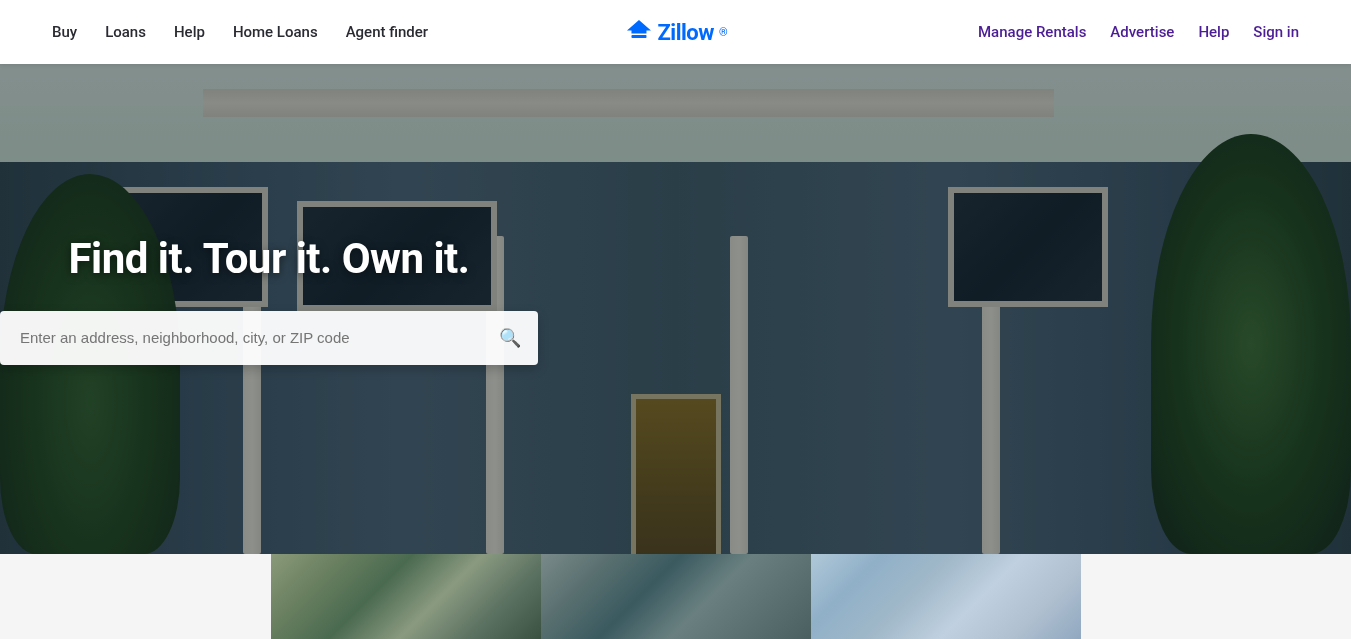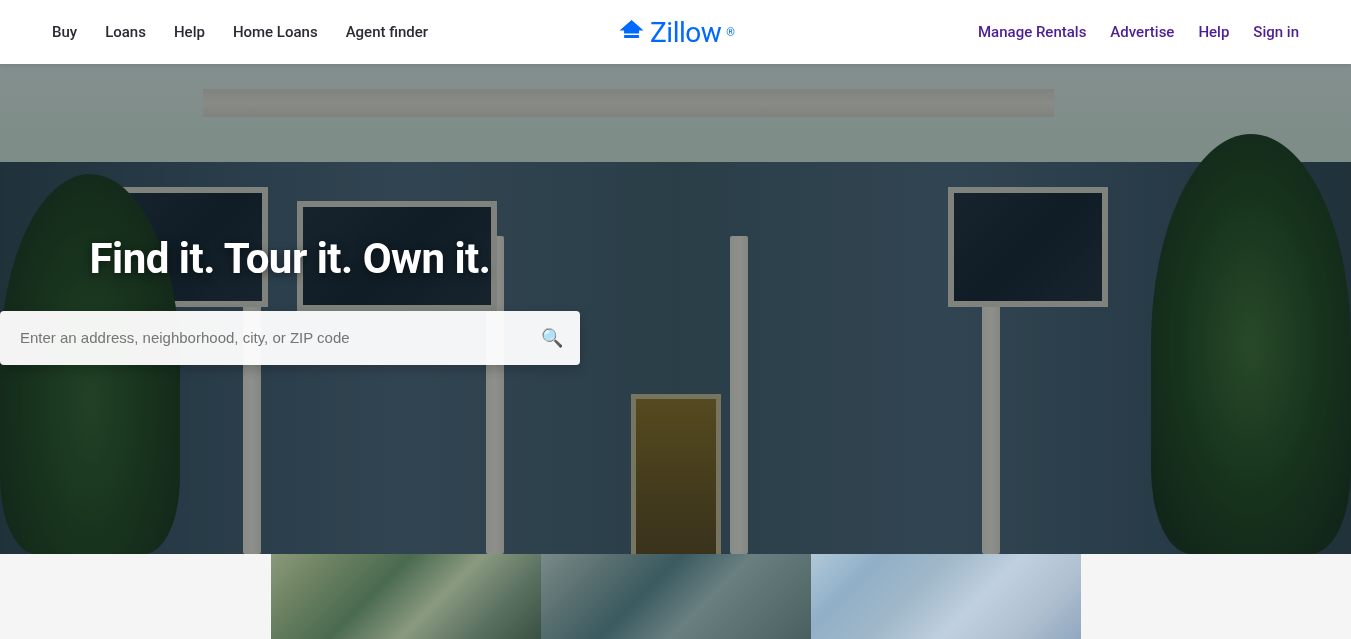--- a/index.html
+++ b/index.html
@@ -222,21 +222,21 @@
       font-weight: 700;
       color: #ffffff;
       text-shadow: 0 2px 8px rgba(0,0,0,0.5);
       text-align: center;
       letter-spacing: -0.5px;
     }
 
     .search-bar {
       display: flex;
       align-items: center;
-      width: 580px;
+      width: 538px;
       height: 54px;
       background: rgba(255,255,255,0.95);
       border-radius: 4px;
       overflow: hidden;
       box-shadow: 0 4px 12px rgba(0,0,0,0.2);
     }
 
     .search-input {
       flex: 1;
       height: 100%;
@@ -341,21 +341,21 @@
     <a class="nav-link">Help</a>
     <a class="nav-link">Home Loans</a>
     <a class="nav-link">Agent finder</a>
   </nav>
 
   <div class="logo-container zillow-logo-wrapper">
     <svg class="z-icon" viewBox="0 0 40 40" xmlns="http://www.w3.org/2000/svg">
       <polygon points="20,4 36,18 30,18 30,22 10,22 10,18 4,18" fill="#006aff"></polygon>
       <rect x="10" y="24" width="20" height="4" fill="#006aff" rx="1"></rect>
     </svg>
-    <span style="font-size:28px;font-weight:400;color:#006aff;letter-spacing:-0.5px;">Zillow</span>
+    <span style="font-size:22px;font-weight:700;color:#006aff;letter-spacing:-0.5px;">Zillow</span>
       <span style="font-size:11px;color:#006aff;vertical-align:super;margin-left:1px;">®</span>
   </div>
 
   <nav class="header-right">
     <a class="nav-link">Manage Rentals</a>
     <a class="nav-link">Advertise</a>
     <a class="nav-link">Help</a>
     <a class="nav-link">Sign in</a>
   </nav>
 </header>

